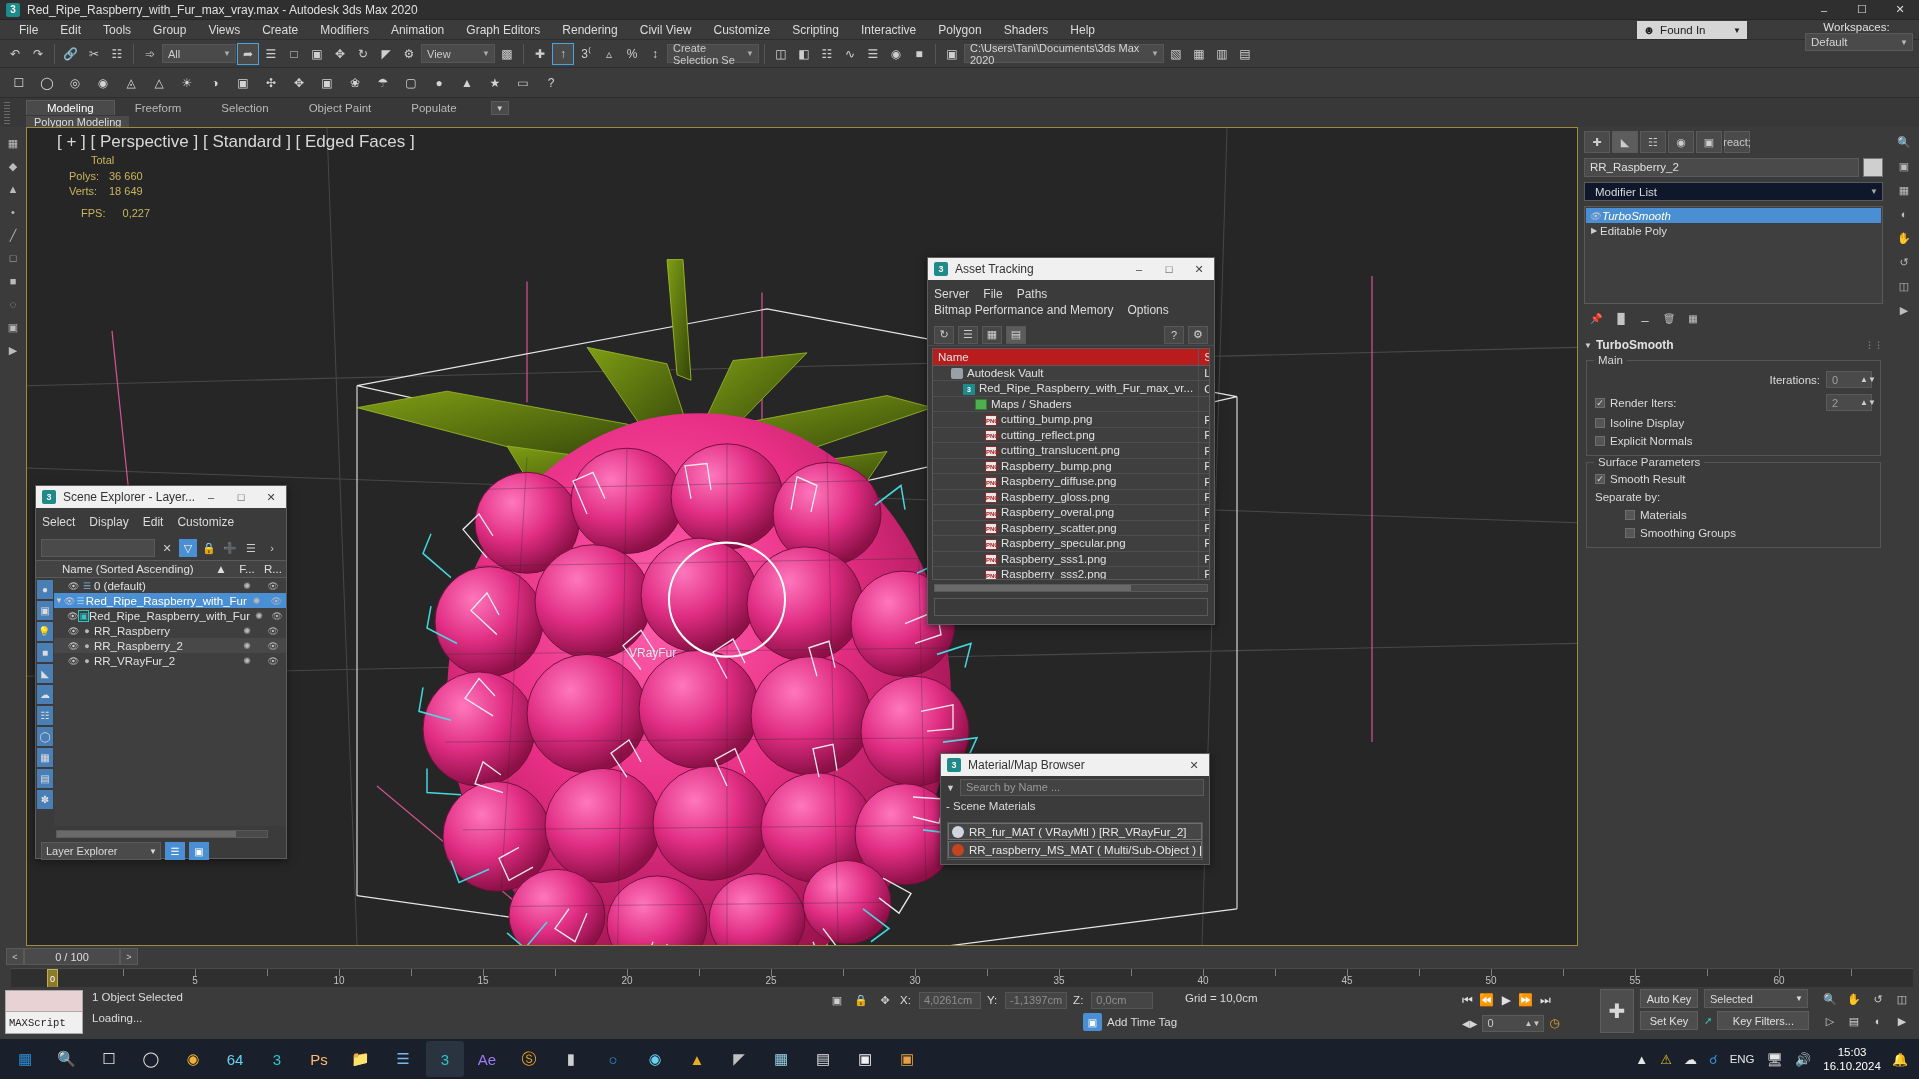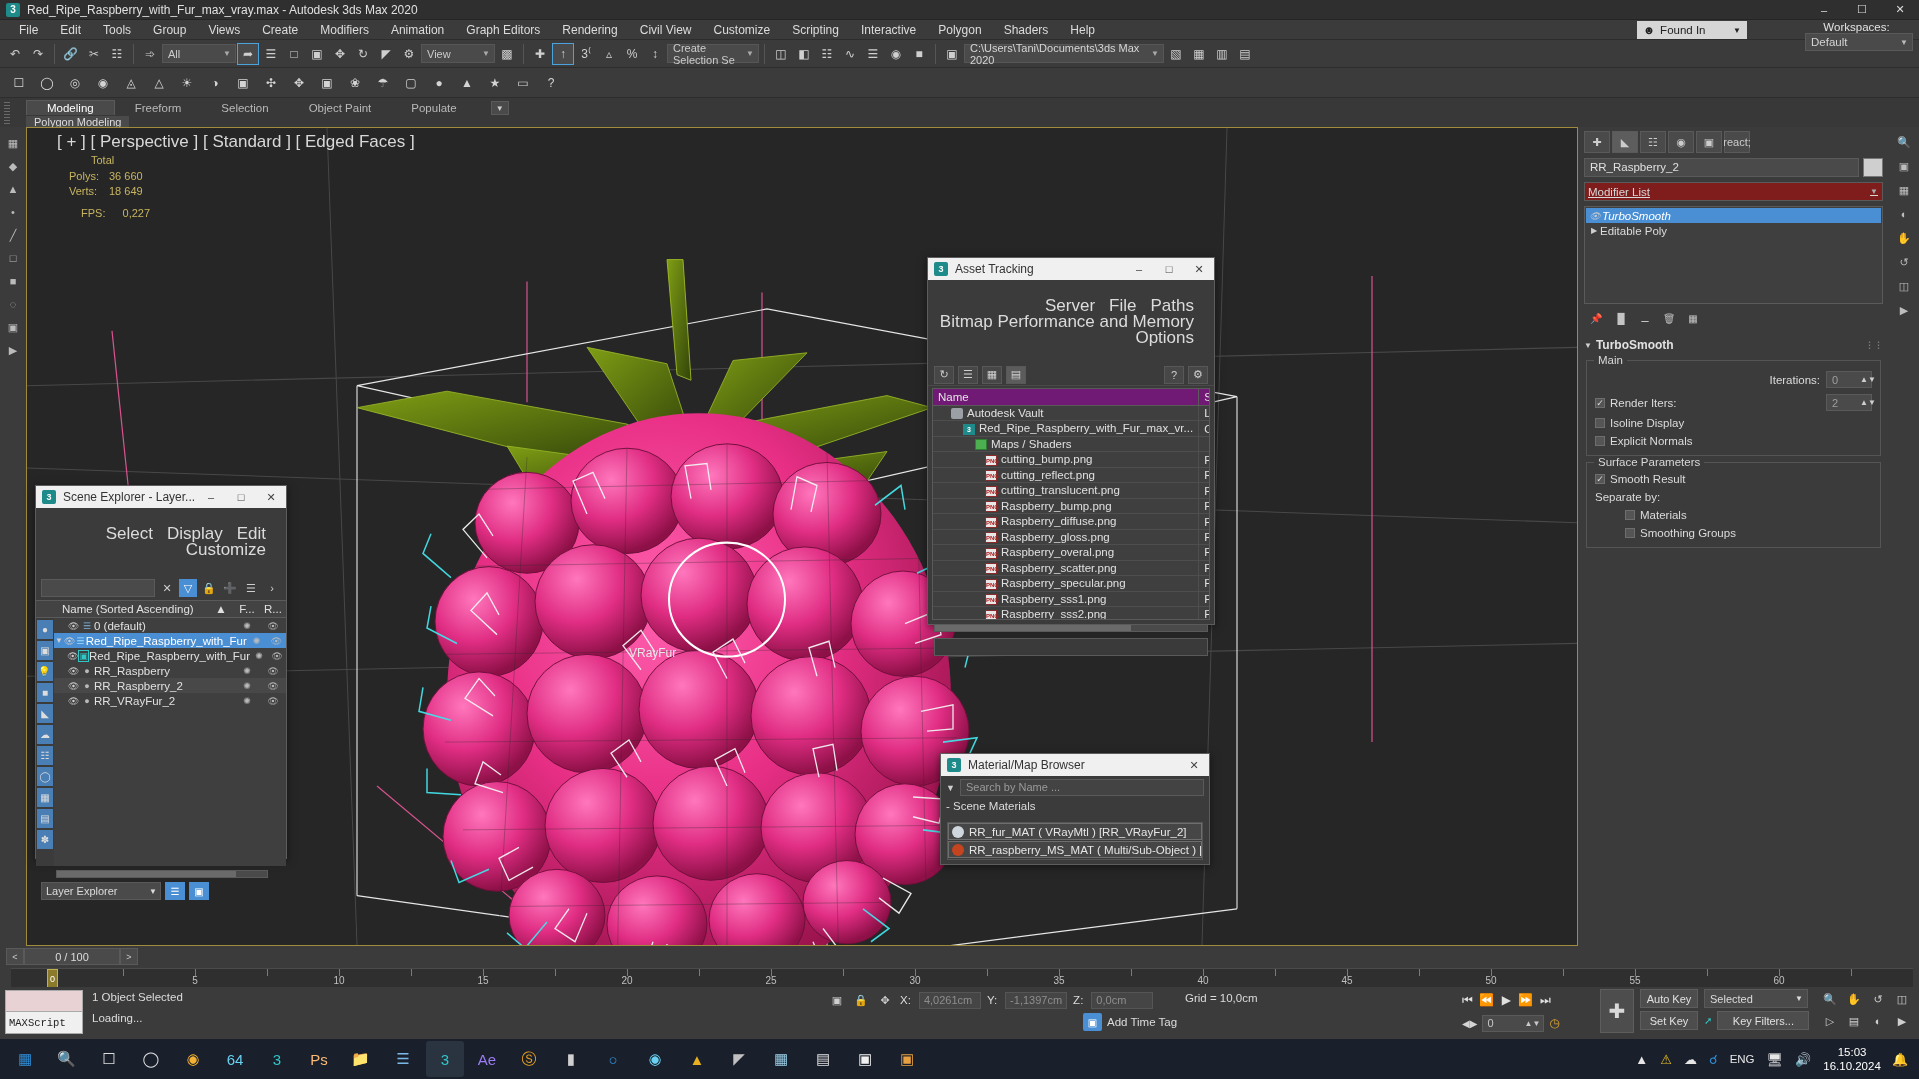--- a/index.html
+++ b/index.html
@@ -84,22 +84,22 @@
      padding-top:4px; gap:2px;}
   .cmdrail .ri{width:22px;height:22px;display:flex;align-items:center;justify-content:center;font-size:11px;color:#bdbdbd;}
   .cptabs { display:flex; gap:2px; margin-bottom:5px; }
   .cptab { width:26px;height:22px;background:#4a4a4a;border:1px solid #5a5a5a;display:flex;
      align-items:center;justify-content:center;font-size:11px;color:#ccc;}
   .cptab.active{ background:#5d5d5d; }
   .namerow { display:flex; gap:4px; margin-bottom:5px; }
   .nameinput { flex:1; height:19px;background:#4a4a4a;border:1px solid #5a5a5a;color:#e0e0e0;
      font-size:11.5px; padding-left:5px; line-height:17px;}
   .colorswatch{ width:20px;height:19px;background:#cfcfcf;border:1px solid #777;}
-  .modlist { height:19px;background:#7f1d1d;border:1px solid #5a5a5a;display:flex;align-items:center;
-     padding-left:3px;font-size:11.5px;color:#d8d8d8;margin-bottom:5px;text-decoration:underline;}
+  .modlist { height:19px;background:#0f172a;border:1px solid #5a5a5a;display:flex;align-items:center;
+     padding-left:10px;font-size:11.5px;color:#d8d8d8;margin-bottom:5px;}
   .modlist .arw{margin-left:auto;margin-right:4px;font-size:8px;color:#aaa;}
   .modstack { height:98px;background:#3f3f3f;border:1px solid #5a5a5a; padding:1px;}
   .mrow { height:15px; display:flex;align-items:center; font-size:11.5px; color:#dcdcdc; padding-left:2px;}
   .mrow.sel { background:#4a8fd4; color:#fff; font-style:italic;}
   .mrow .eye{ width:14px; text-align:center; font-size:9px; color:#cfcfcf;}
   .mrow .tri{ width:12px; text-align:center; font-size:8px; color:#cfcfcf;}
   .modbtns { display:flex; gap:6px; padding:5px 4px; }
   .modbtns .mb{width:18px;height:18px;display:flex;align-items:center;justify-content:center;font-size:10px;color:#c4c4c4;}
   .rollout { margin-top:4px; }
   .rollhdr { display:flex;align-items:center; font-size:12px; font-weight:bold; color:#e2e2e2; padding:2px 0;}
@@ -123,33 +123,33 @@
      justify-content:center;font-size:11.5px;color:#e4e4e4;margin:4px auto 0 auto;}
 
   
   .win { position:absolute; background:#3b3b3b; border:1px solid #5d5d5d; box-shadow:0 2px 8px rgba(0,0,0,.5);}
   .wintitle { height:22px; background:#f0f0f0; display:flex; align-items:center; padding-left:6px; }
   .wintitle .ico{width:14px;height:14px;background:#1f8a8a;color:#fff;font-size:9px;display:flex;
      align-items:center;justify-content:center;border-radius:2px;margin-right:7px;font-weight:bold;}
   .wintitle .t{ font-size:12px;color:#333;}
   .wintitle .btns{ margin-left:auto; display:flex;}
   .wintitle .btns div{ width:30px;height:22px;display:flex;align-items:center;justify-content:center;color:#444;font-size:11px;}
-  .winmenu { display:flex; flex-wrap:wrap; padding:18px 6px; font-size:17px; color:#dcdcdc;justify-content:flex-end; }
+  .winmenu { display:flex; flex-wrap:wrap; padding:6px 6px; font-size:12px; color:#dcdcdc; }
   .winmenu span{ margin-right:14px; line-height:16px;}
 
   
   #assettracking { left:927px; top:130px; width:288px; height:368px; }
   .attb{ height:22px; display:flex; align-items:center; padding:0 6px; gap:4px; border-bottom:1px solid #4a4a4a;}
   .attb .ti{ width:20px;height:18px;display:flex;align-items:center;justify-content:center;font-size:11px;
      background:#474747;border:1px solid #585858;color:#cfcfcf;}
   .attb .ti.act{background:#5c5c5c;}
   .attb .sp{ margin-left:auto;}
   .atgrid { margin:2px 4px; border:1px solid #5a5a5a; background:#3f3f3f; height:232px; overflow:hidden;}
   .atgrid table { width:100%; border-collapse:collapse; }
-  .atgrid th { background:#701a75; color:#e4e4e4; font-size:11.5px; font-weight:normal; text-align:left;
+  .atgrid th { background:#b91c1c; color:#e4e4e4; font-size:11.5px; font-weight:normal; text-align:left;
      padding:2px 5px; border-bottom:1px solid #5a5a5a; border-right:1px solid #5a5a5a;}
   .atgrid td { font-size:11.5px; color:#e0e0e0; padding:1px 5px; border-bottom:1px solid #4e4e4e;
      border-right:1px solid #4e4e4e; white-space:nowrap; overflow:hidden;}
   .atgrid td.st{ width:62px; }
   .pngico{ display:inline-block;width:12px;height:11px;background:#e8e8e8;border:1px solid #8a2b2b;
      color:#b02020;font-size:6px;line-height:10px;text-align:center;margin-right:4px;vertical-align:middle;font-weight:bold;}
   .vaultico{ display:inline-block;width:12px;height:11px;background:#9aa0a6;border-radius:2px;margin-right:4px;vertical-align:middle;}
   .maxico{ display:inline-block;width:12px;height:11px;background:#1f8a8a;color:#fff;font-size:7px;line-height:11px;
      text-align:center;margin-right:4px;vertical-align:middle;font-weight:bold;}
   .mapsico{ display:inline-block;width:12px;height:11px;background:#4caf50;margin-right:4px;vertical-align:middle;

